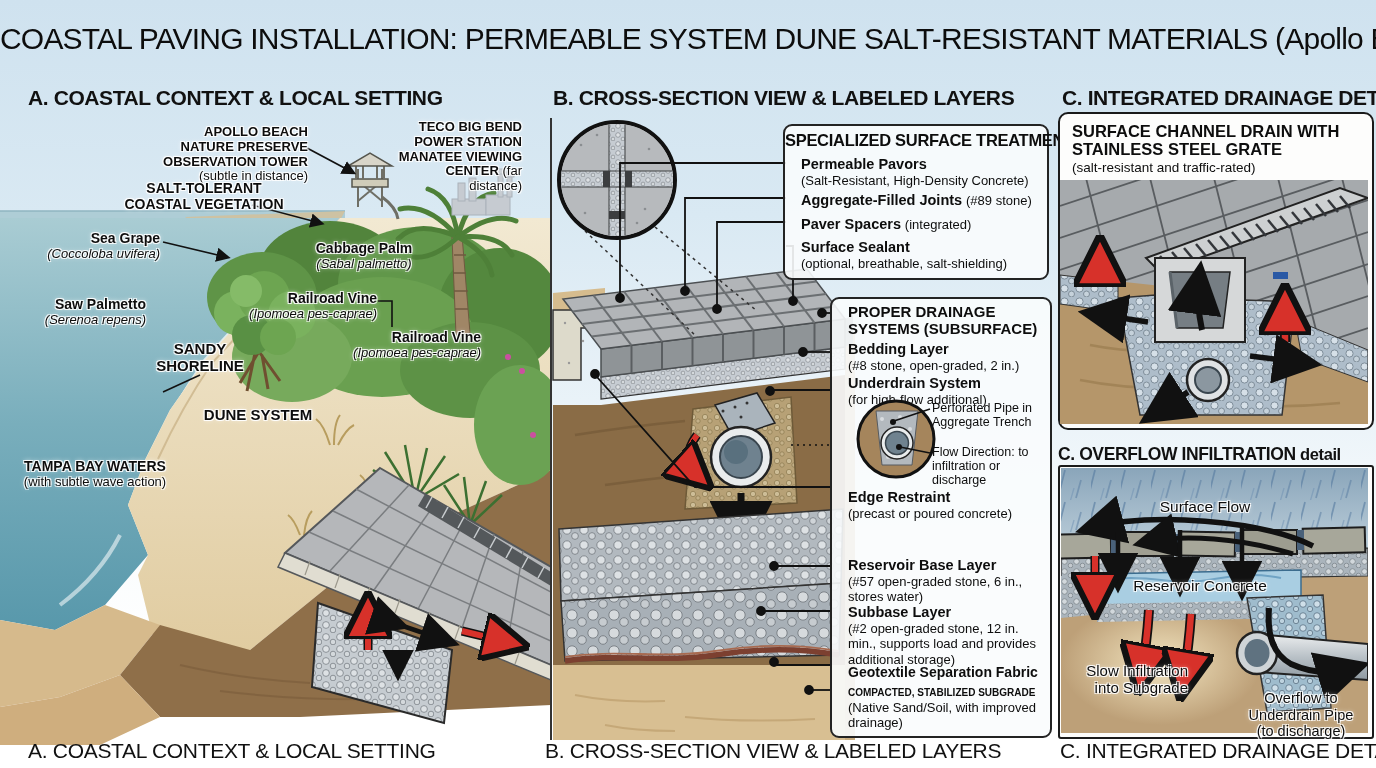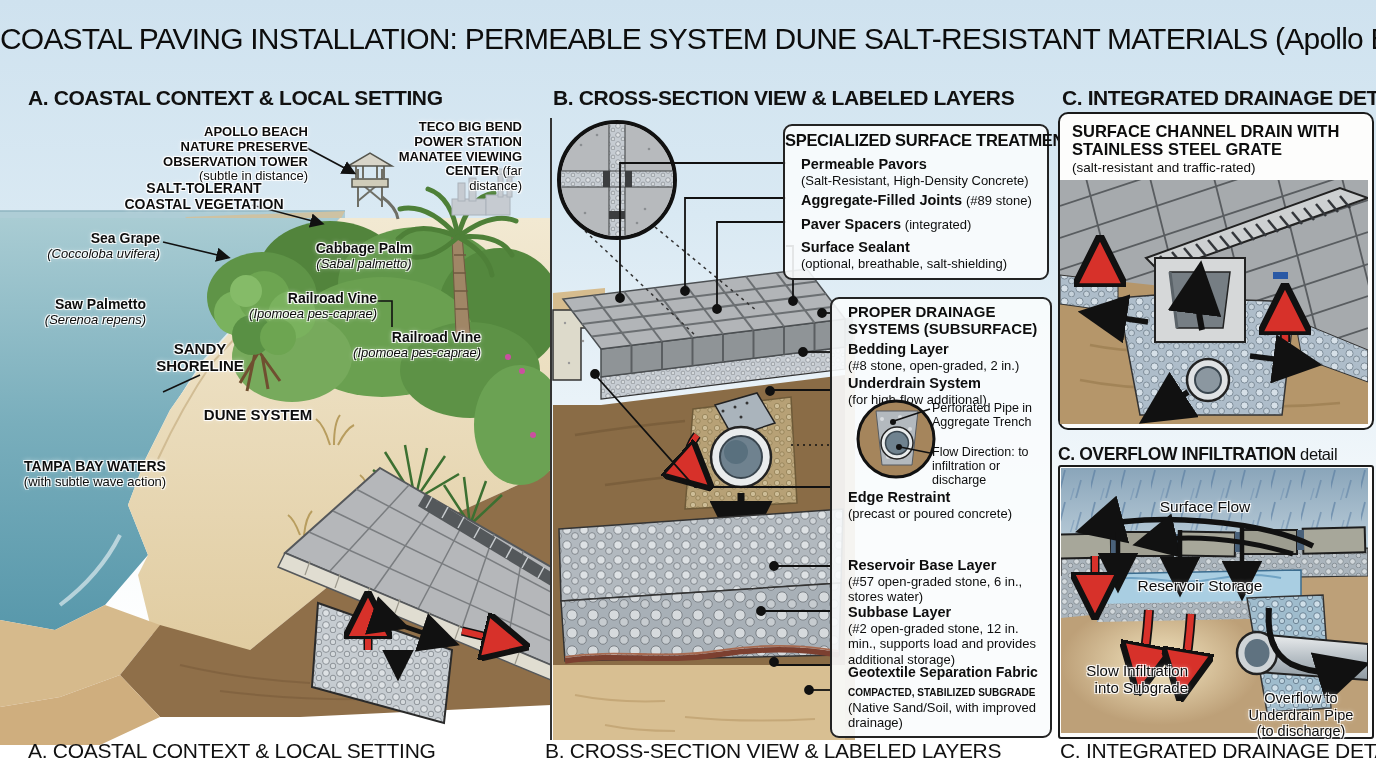--- a/index.html
+++ b/index.html
@@ -563,21 +563,21 @@
       <path d="M225,162 V122" stroke="#d7312a" stroke-width="6.5" fill="none" marker-end="url(#mkR3)"></path>
       <path d="M88,142 L34,134" stroke="#111" stroke-width="5.5" fill="none" marker-end="url(#mkB3)"></path>
       <path d="M190,176 L246,183" stroke="#111" stroke-width="5.5" fill="none" marker-end="url(#mkB3)"></path>
       <path d="M142,150 q-6,-28 -3,-52" stroke="#111" stroke-width="6" fill="none" marker-end="url(#mkB3)"></path>
       <path d="M128,212 L94,234" stroke="#111" stroke-width="6" fill="none" marker-end="url(#mkB3)"></path>
     </g>
   </svg>
 
   <div class="hdr" style="left:1058px;top:444px;font-size:17.5px">
     <b>C. OVERFLOW INFILTRATION</b>
-    <span style="font-weight:400;font-size:16.5px">detail</span>
+    <span style="font-weight:700;font-size:16.5px">detail</span>
   </div>
   <div class="cbox r3" style="left:1058px;top:465px;width:312px;height:270px"></div>
   <svg style="left:1060.5px;top:467.5px" width="307" height="265" viewBox="0 0 307 265">
     <defs>
       <linearGradient id="rainG" x1="0" y1="0" x2="0" y2="1">
         <stop offset="0" stop-color="#8aa5ba"></stop>
           <stop offset="1" stop-color="#c2d3de"></stop>
       </linearGradient>
       <pattern id="rainP" width="30" height="32" patternUnits="userSpaceOnUse">
         <line x1="4" y1="2" x2="-1" y2="22" stroke="#55799f" stroke-width="1.8" opacity=".6"></line>
@@ -651,21 +651,21 @@
       <path d="M34,88 V134" stroke="#d7312a" stroke-width="6" fill="none" marker-end="url(#mkR4)"></path>
       <path d="M88,142 C86,172 83,192 80,208" stroke="#111" stroke-width="10" fill="none"></path>
       <path d="M88,142 C86,172 83,192 80,208" stroke="#d7312a" stroke-width="6.5" fill="none" marker-end="url(#mkR4)"></path>
       <path d="M130,146 C128,176 125,196 122,214" stroke="#111" stroke-width="10" fill="none"></path>
       <path d="M130,146 C128,176 125,196 122,214" stroke="#d7312a" stroke-width="6.5" fill="none" marker-end="url(#mkR4)"></path>
       <path d="M208,140 C206,168 212,186 230,196 C252,206 272,206 292,200" stroke="#111" stroke-width="6" fill="none" marker-end="url(#mkB4)"></path>
     </g>
   </svg>
 
   <div class="lbl ctr halo" style="left:1130px;top:498px;width:150px;font-size:15.5px">Surface Flow</div>
-  <div class="lbl ctr halo" style="left:1115px;top:577px;width:170px;font-size:15.5px">Reservoir Storage</div>
+  <div class="lbl ctr halo" style="left:1115px;top:577px;width:170px;font-size:15.5px">Reservoir Concrete</div>
   <div class="lbl halo" style="left:1078px;top:662px;width:110px;font-size:15px">Slow Infiltration into Subgrade</div>
   <div class="lbl ctr halo" style="left:1242px;top:690px;width:118px;font-size:14.5px">
     <span>Overflow to Underdrain Pipe</span><br>
     <span class="note">(to discharge)</span>
   </div>
 
   <div class="cap" style="left:1060px;top:739px">C. INTEGRATED DRAINAGE DETAILS</div>
 
 </div>
 

